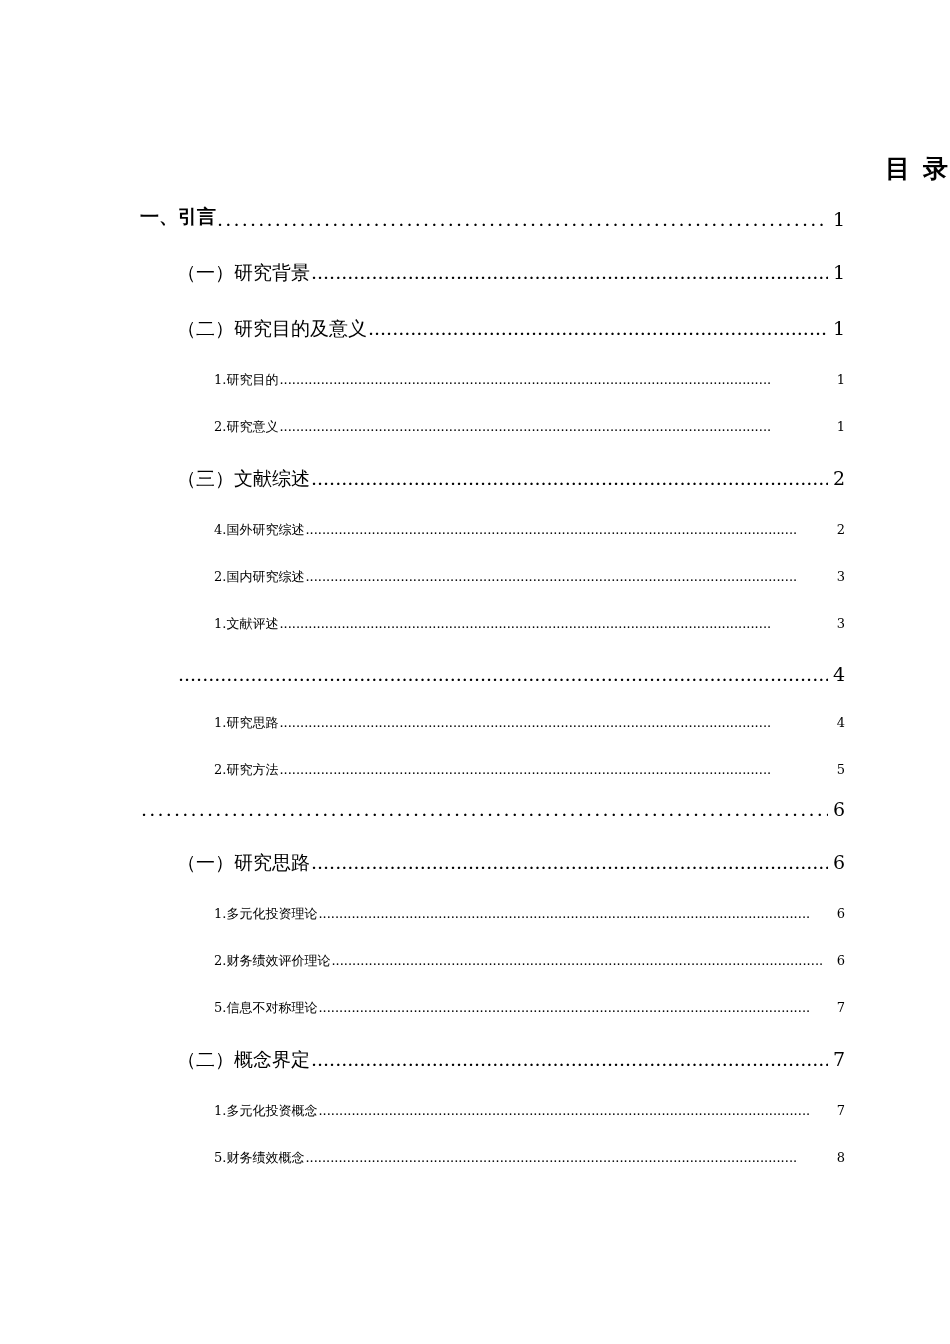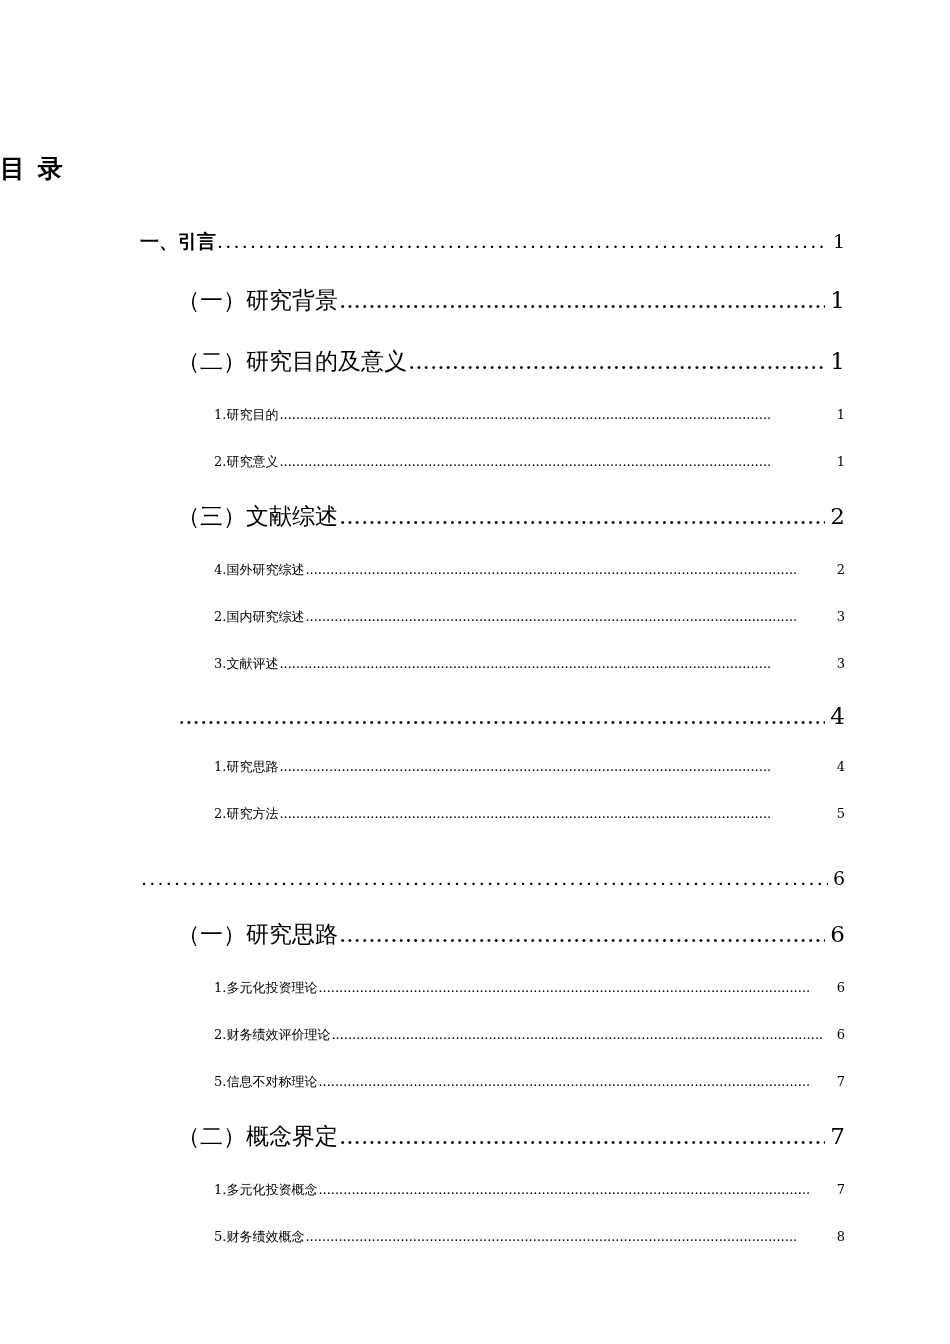--- a/index.html
+++ b/index.html
@@ -16,21 +16,21 @@
     overflow: hidden;
   }
   .page {
     width: 950px;
     height: 1344px;
     box-sizing: border-box;
     padding: 0;
     position: relative;
   }
   .toc-title {
-    text-align: left;
+    text-align: right;
     font-size: 25px;
     font-weight: bold;
     letter-spacing: 2px;
     margin: 0;
     padding-top: 152px;
     font-family: "DejaVu Serif", "Liberation Serif", serif;
   }
   .toc-list {
     margin: 0;
     padding: 0 105px 0 140px;
@@ -56,33 +56,34 @@
     letter-spacing: 1.5px;
   }
   .toc-page {
     flex: 0 0 auto;
     padding-left: 4px;
     text-align: right;
   }
 
   
   .lvl1 {
-    margin-top: 44px;
+    margin-top: 19px;
     font-size: 19px;
     font-weight: bold;
     font-family: "DejaVu Sans", "Liberation Sans", sans-serif;
     padding-left: 0px;
+    align-items: flex-end;
   }
   .lvl1 .toc-dots { font-family: "DejaVu Serif", serif; font-weight: normal; letter-spacing: 2.2px;}
   .lvl1 .toc-page { font-family: "DejaVu Serif", serif; font-weight: normal; font-size: 19px;}
 
   
   .lvl2 {
     margin-top: 30px;
-    font-size: 23px;
+    font-size: 19px;
     padding-left: 37px;
   }
   .lvl2 .toc-dots { letter-spacing: 0px; }
 
   
   .lvl3 {
     margin-top: 29px;
     font-size: 13px;
     padding-left: 74px;
   }
@@ -130,21 +131,21 @@
         <span class="toc-label">4.国外研究综述</span>
         <span class="toc-dots">.......................................................................................................................</span>
         <span class="toc-page">2</span>
       </div>
       <div class="toc-entry lvl3">
         <span class="toc-label">2.国内研究综述</span>
         <span class="toc-dots">.......................................................................................................................</span>
         <span class="toc-page">3</span>
       </div>
       <div class="toc-entry lvl3">
-        <span class="toc-label">3.文献评述</span>
+        <span class="toc-label">1.文献评述</span>
         <span class="toc-dots">.......................................................................................................................</span>
         <span class="toc-page">3</span>
       </div>
       <div class="toc-entry lvl2">
         <span class="toc-dots">.......................................................................................................................</span>
         <span class="toc-page">4</span>
       </div>
       <div class="toc-entry lvl3">
         <span class="toc-label">1.研究思路</span>
         <span class="toc-dots">.......................................................................................................................</span>

